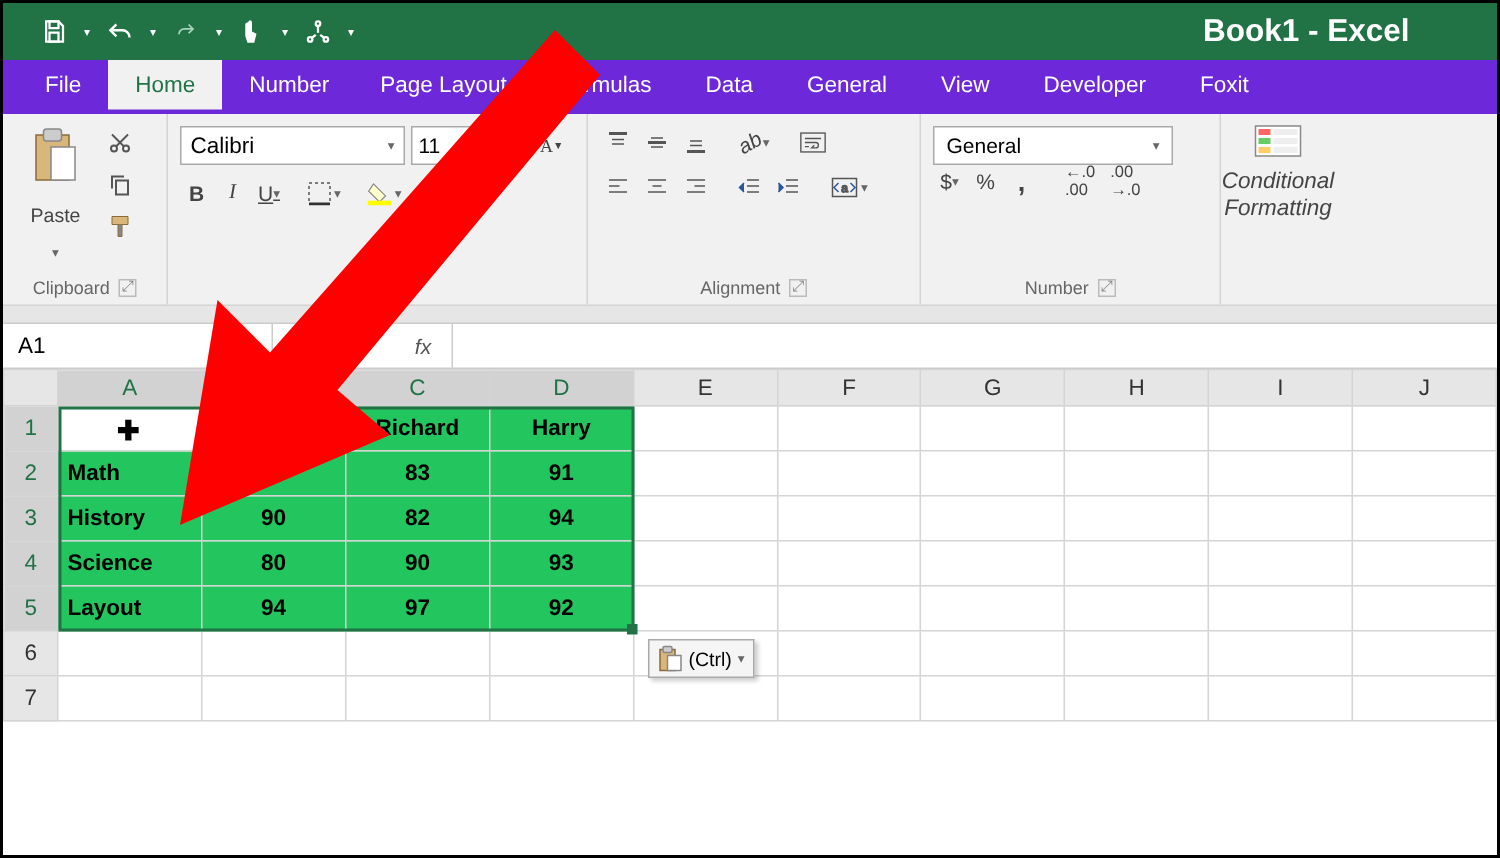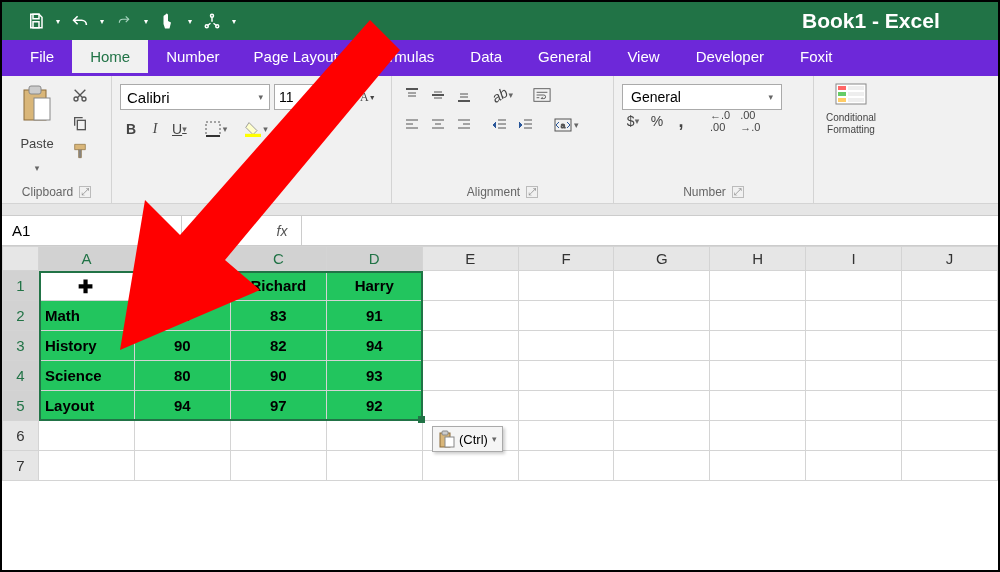--- a/index.html
+++ b/index.html
@@ -37,21 +37,21 @@
 
   .font-row1 { display:flex; gap:4px; align-items:center; }
   .font-name { width:150px; height:26px; border:1px solid #aaa; background:#fff; font-size:15px; padding:2px 6px; display:flex; align-items:center; justify-content:space-between;}
   .font-size { width:48px; height:26px; border:1px solid #aaa; background:#fff; font-size:14px; padding:2px 4px; display:flex; align-items:center; justify-content:space-between;}
   .dd { font-size:9px; color:#666; }
 
   .align-btn { width:24px; height:22px; }
 
   .num-format { width:160px; height:26px; border:1px solid #aaa; background:#fff; font-size:14px; padding:2px 8px; display:flex; align-items:center; justify-content:space-between;}
 
-  .cond-btn { width:60px; display:flex; flex-direction:column; align-items:center; font-size:10px; color:#444; padding-top:2px; text-align:center; line-height:1.2;}
+  .cond-btn { width:60px; display:flex; flex-direction:column; align-items:center; font-size:15px; color:#444; padding-top:2px; text-align:center; line-height:1.2;font-style:italic;}
 
   
   .fbar { height: 30px; border-bottom: 1px solid #ccc; display:flex; align-items:stretch; background:#fff;}
   .namebox { width:180px; border-right:1px solid #ccc; display:flex; align-items:center; padding:0 10px; font-size:15px; justify-content:space-between;}
   .fbox-btns { width:120px; border-right:1px solid #ccc; display:flex; align-items:center; justify-content:space-around; color:#999;}
   .fbox { flex:1; display:flex; align-items:center; padding:0 10px; font-size:15px;}
   .fx { font-style: italic; font-size:14px; color:#555;}
 
   
   .gridwrap { flex:1; position:relative; overflow:hidden; background:#fff;}

